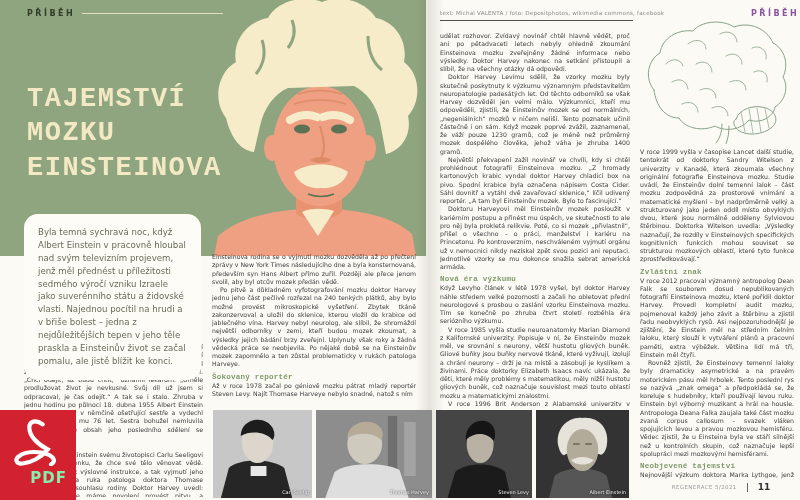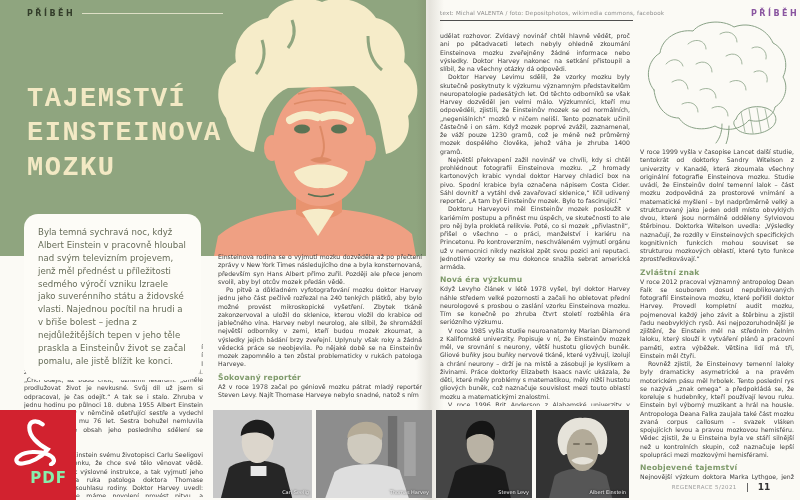--- a/index.html
+++ b/index.html
@@ -16,27 +16,27 @@
          font-weight:bold;font-size:27px;line-height:1.27;letter-spacing:1.5px;color:#f3e9c4;}
   .title span{display:block;}
   .einstein{position:absolute;left:196px;top:0;width:230px;height:256px;}
 
   .lead-card{position:absolute;left:24px;top:214px;width:177px;background:#fdfcf7;border-radius:14px;
              padding:12px 13px 12px 14px;box-sizing:border-box;z-index:5;}
   .lead-card p{margin:0;font-size:8.6px;line-height:1.5;color:#666c58;}
 
   .body-text p{margin:0;font-size:6.2px;line-height:1.33;text-align:justify;color:#3c3c3c;}
   .body-text p.ind{text-indent:8px;}
-  h3.sec{margin:4px 0 1px;font-size:7.6px;font-weight:bold;color:#7f9a6b;letter-spacing:0.2px;}
+  h3.sec{margin:4px 0 1px;font-size:7.6px;font-weight:bold;color:#7f9a6b;letter-spacing:0.2px;font-family:Liberation Mono, monospace;}
 
   .lcol1{position:absolute;left:24px;top:343px;width:179px;height:154px;overflow:hidden;}
   .lcol1 .gap{height:9px;}
   .dropcap{float:left;font-family:"DejaVu Serif",serif;font-weight:bold;font-size:26px;line-height:21px;
            color:#2e3426;margin:2px 4px 0 0;}
-  .lcol2{position:absolute;left:218px;top:253px;width:204px;height:154px;overflow:hidden;}
+  .lcol2{position:absolute;left:212px;top:253px;width:204px;height:154px;overflow:hidden;}
 
   .pdf-badge{position:absolute;left:0;top:410px;width:76px;height:90px;background:#d2222f;z-index:8;cursor:pointer;}
   .pdf-badge svg{position:absolute;left:6px;top:6px;}
   .pdf-label{position:absolute;right:9px;bottom:13px;color:#86efac;font-weight:bold;font-size:15px;letter-spacing:1px;}
 
   
   .gutter{position:absolute;left:416px;top:0;width:28px;height:500px;z-index:2;pointer-events:none;
           background:linear-gradient(to right,rgba(0,0,0,0),rgba(80,70,50,0.13) 48%,rgba(0,0,0,0));}
 
   
@@ -90,22 +90,22 @@
       </svg>
     </div>
 
     <div class="kicker-row">
       <span class="kicker-left">PŘÍBĚH</span>
       <span class="kicker-rule"></span>
     </div>
 
     <h1 class="title">
       <span>TAJEMSTVÍ</span>
+      <span>MOZKU</span>
       <span>EINSTEINOVA</span>
-      <span>MOZKU</span>
     </h1>
 
     <div class="lead-card">
       <p>Byla temná sychravá noc, když Albert Einstein v pracovně hloubal nad svým televizním projevem, jenž měl přednést u příležitosti sedmého výročí vzniku Izraele jako suverénního státu a židovské vlasti. Najednou pocítil na hrudi a v břiše bolest – jedna z nejdůležitějších tepen v jeho těle praskla a Einsteinův život se začal pomalu, ale jistě blížit ke konci.</p>
     </div>
 
     <div class="lcol1 body-text">
       <p><span class="dropcap">L</span><span>ékaři diagnostikovali prasklé aneurysma břišní aorty. Dnes se poměrně běžně léčí několikahodinovou operací, ale v té době byl zákrok velmi rizikový. Vědec nakonec operaci nepovolil. „Chci odejít, až budu chtít,“ oznámil lékařům. „Uměle prodlužovat život je nevkusné. Svůj díl už jsem si odpracoval, je čas odejít.“ A tak se i stalo. Zhruba v jednu hodinu po půlnoci 18. dubna 1955 Albert Einstein řekl několik slov v němčině ošetřující sestře a vydechl naposledy. Bylo mu 76 let. Sestra bohužel nemluvila německy, takže obsah jeho posledního sdělení se nedozvíme.</span></p>
       <div class="gap"></div>
       <p>Již dříve napsal Einstein svému životopisci Carlu Seeligovi a vyjádřil myšlenku, že chce své tělo věnovat vědě. Nezanechal však výslovné instrukce, a tak vyjmutí jeho mozku provedla ruka patologa doktora Thomase Harveyho, bez souhlasu rodiny. Doktor Harvey uvedl: „Věděl jsem, že máme povolení provést pitvu, a předpokládal jsem, že budu mozek génia studovat.“</p>

